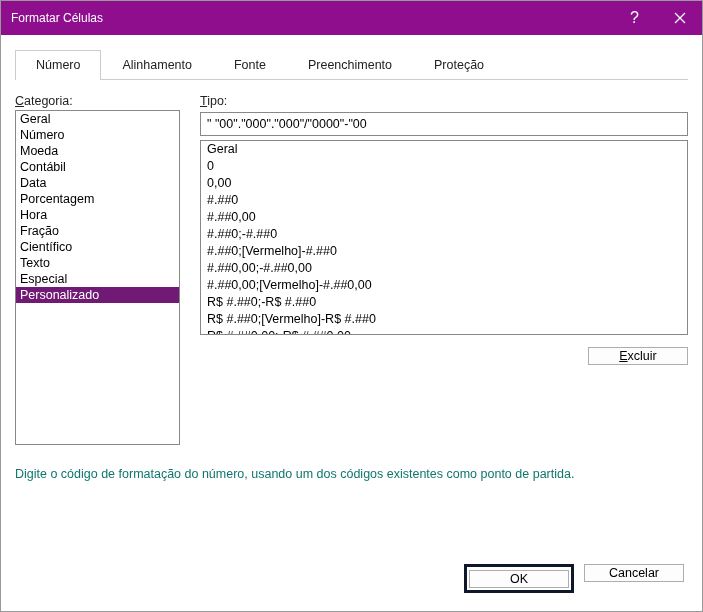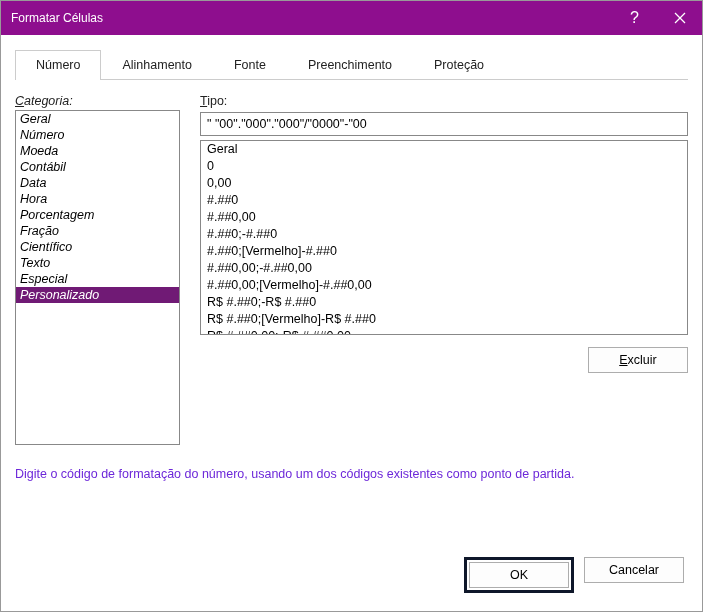--- a/index.html
+++ b/index.html
@@ -7,36 +7,36 @@
   .window { width: 703px; height: 612px; border: 1px solid #999; position: relative; background: #fff; }
   .titlebar { height: 34px; background: #8e0e8e; color: #fff; display: flex; align-items: center; padding-left: 10px; font-size: 12px; }
   .titlebar-spacer { flex: 1; }
   .titlebar-btn { width: 45px; height: 30px; display: flex; align-items: center; justify-content: center; color: #fff; font-size: 14px; }
   .help-btn { font-size: 16px; }
   .body { padding: 8px 14px 14px 14px; }
   .tabs { display: flex; border-bottom: 1px solid #ccc; margin-top: 6px; }
   .tab { padding: 7px 20px 8px 20px; font-size: 12.5px; color: #222; border: 1px solid transparent; border-bottom: none; position: relative; top: 1px; cursor: default; }
   .tab.active { border-color: #ccc; background: #fff; }
   .content { padding-top: 14px; display: flex; gap: 20px; }
-  .left-col { width: 165px; font-style: italic; }
+  .left-col { width: 165px; }
   .label { font-size: 12.5px; color: #222; margin-bottom: 2px; }
   .label u { text-decoration: underline; }
   .cat-list { width: 165px; height: 335px; border: 1px solid #888; overflow-y: scroll; background: #fff; }
   .cat-item { font-size: 12.5px; padding: 1px 4px; cursor: default; }
   .cat-item.selected { background: #701a75; color: #fff; }
   .right-col { flex: 1; }
   .example-box { border: 1px solid transparent; margin-bottom: 10px; padding: 0 0 10px 0; }
   .example-box .label { margin-bottom: 10px; }
   .example-val { font-size: 12.5px; padding-left: 14px; color: #222; }
   .type-input { width: 100%; height: 24px; border: 1px solid #888; font-size: 12.5px; padding: 2px 6px; margin-top: 2px; outline: none; }
   .fmt-list { width: 100%; height: 195px; border: 1px solid #888; margin-top: 4px; overflow-y: scroll; background: #fff; }
   .fmt-item { font-size: 12.5px; padding: 0px 6px; line-height: 17px; cursor: default; }
   .excluir-row { display: flex; justify-content: flex-end; margin-top: 12px; }
-  .btn { min-width: 100px; height: 26px; border: 1px solid #adadad; background: #fdfdfd; font-size: 12.5px; cursor: default; padding: 0 18px; }
-  .hint { font-size: 12.5px; color: #6d28d9; margin-top: 22px; clear: both; }
+  .btn { min-width: 100px; height: 18px; border: 1px solid #adadad; background: #fdfdfd; font-size: 12.5px; cursor: default; padding: 0 18px; }
+  .hint { font-size: 12.5px; color: #0f766e; margin-top: 22px; clear: both; }
   .footer { position: absolute; bottom: 18px; right: 18px; display: flex; gap: 10px; }
   .ok-highlight { border: 3px solid #0f172a; padding: 2px; display: inline-block; }
   .ok-highlight .btn { min-width: 100px; }
   
   .cat-list::-webkit-scrollbar, .fmt-list::-webkit-scrollbar { width: 16px; }
   .cat-list::-webkit-scrollbar-track, .fmt-list::-webkit-scrollbar-track { background: #f0f0f0; }
   .cat-list::-webkit-scrollbar-thumb, .fmt-list::-webkit-scrollbar-thumb { background: #c2c2c2; }
   .cat-list::-webkit-scrollbar-button, .fmt-list::-webkit-scrollbar-button { background:#f0f0f0; height:16px; display:block; }
 </style>
 </head>
@@ -66,22 +66,22 @@
 
     <div class="content">
       <div class="left-col">
         <div class="label"><u>C</u>ategoria:</div>
         <div class="cat-list">
           <div class="cat-item">Geral</div>
           <div class="cat-item">Número</div>
           <div class="cat-item">Moeda</div>
           <div class="cat-item">Contábil</div>
           <div class="cat-item">Data</div>
+          <div class="cat-item">Porcentagem</div>
           <div class="cat-item">Hora</div>
-          <div class="cat-item">Porcentagem</div>
           <div class="cat-item">Fração</div>
           <div class="cat-item">Científico</div>
           <div class="cat-item">Texto</div>
           <div class="cat-item">Especial</div>
           <div class="cat-item selected">Personalizado</div>
         </div>
       </div>
 
       <div class="right-col">
 

